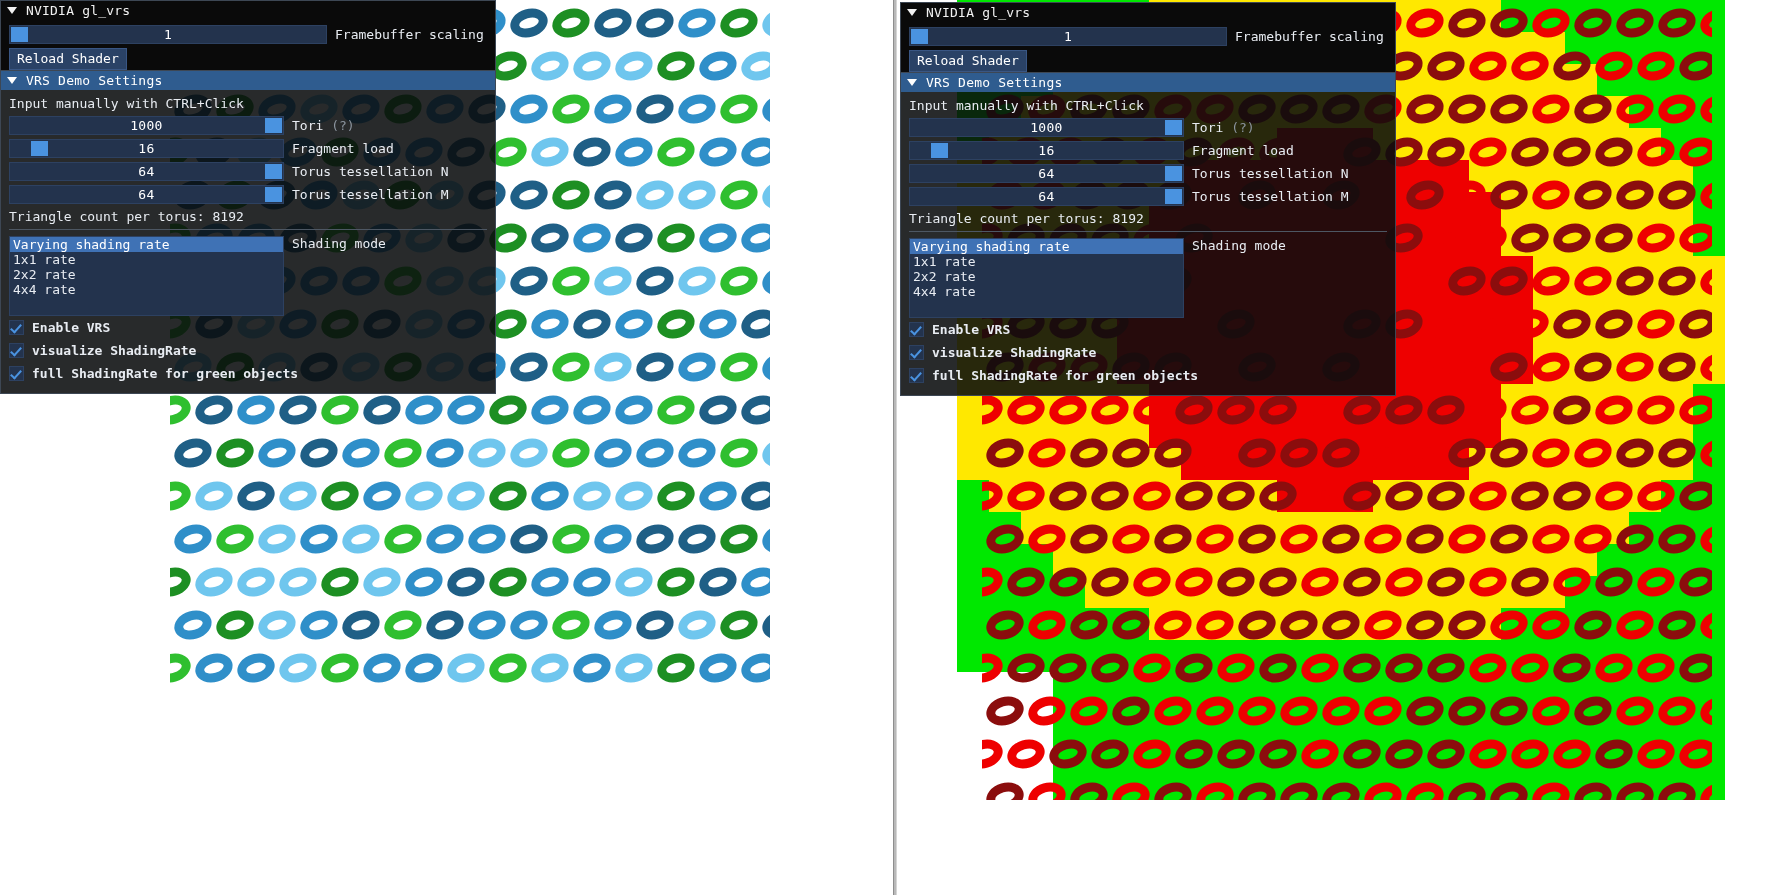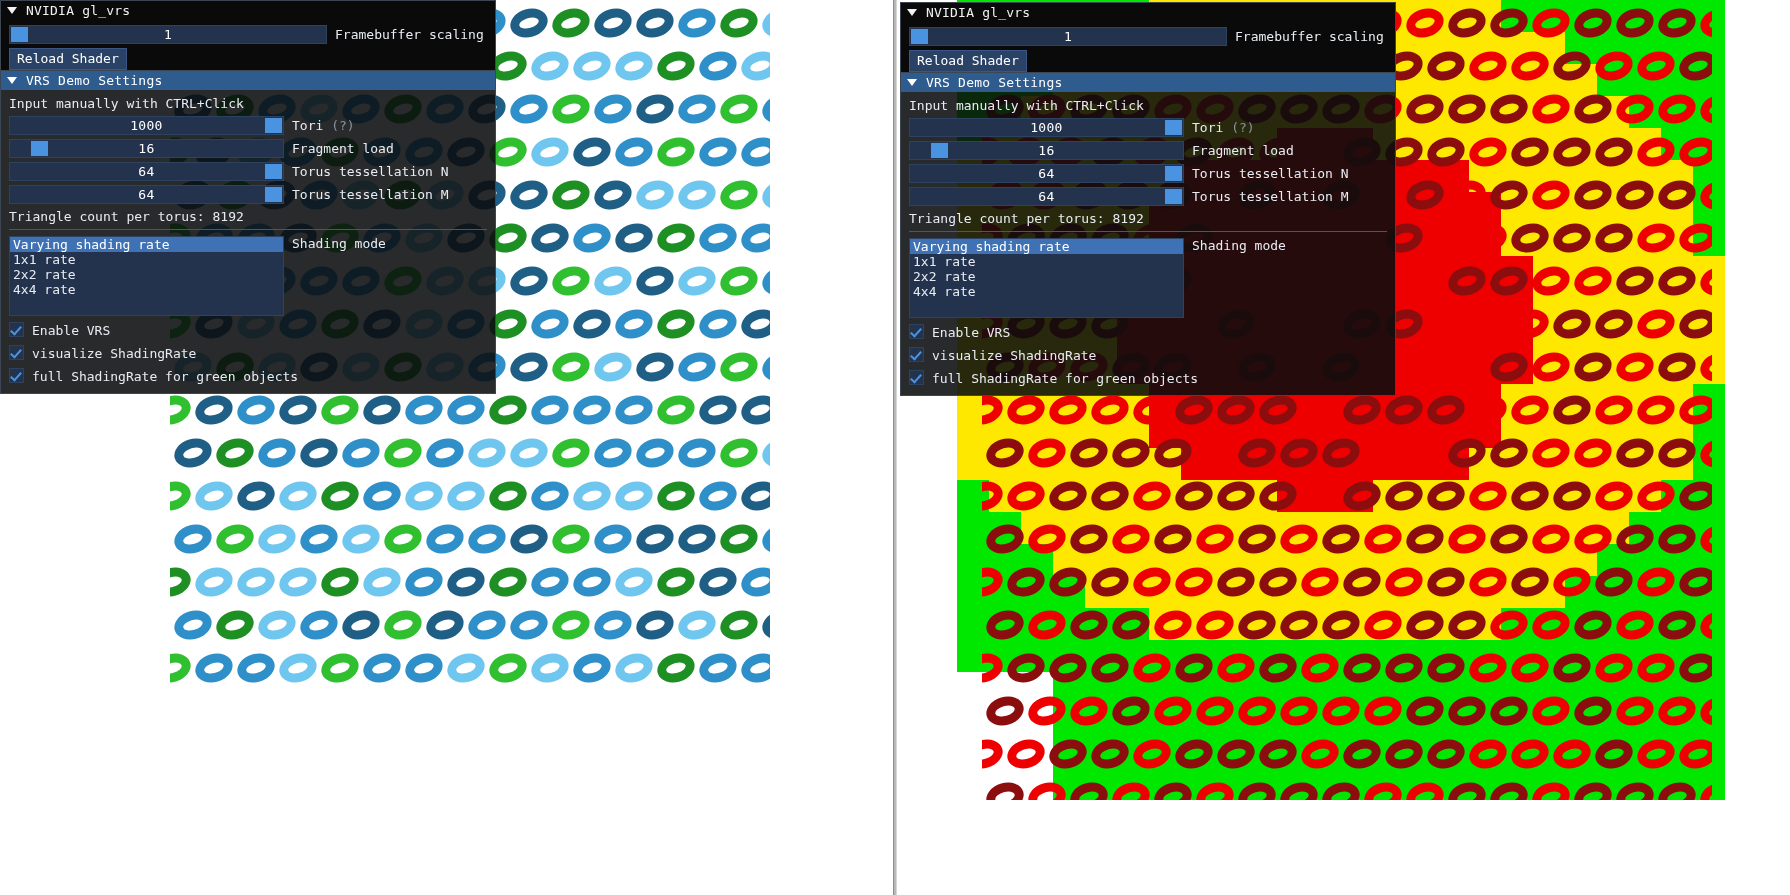--- a/index.html
+++ b/index.html
@@ -250,25 +250,26 @@
   .listbox-label {
     margin-left: 8px;
     font-size: 13px;
     color: #e8ecf2;
     padding-top: 1px;
     white-space: nowrap;
   }
 
   .check-row {
     display: flex;
-    align-items: flex-end;
+    align-items: center;
     padding: 0 8px;
     margin-bottom: 4px;
     height: 19px;
     white-space: nowrap;
+    font-weight: bold;
   }
   .checkbox {
     position: relative;
     width: 15px;
     height: 15px;
     background: #23334d;
     border: 1px solid #2d4161;
     box-sizing: border-box;
     flex: 0 0 auto;
   }

